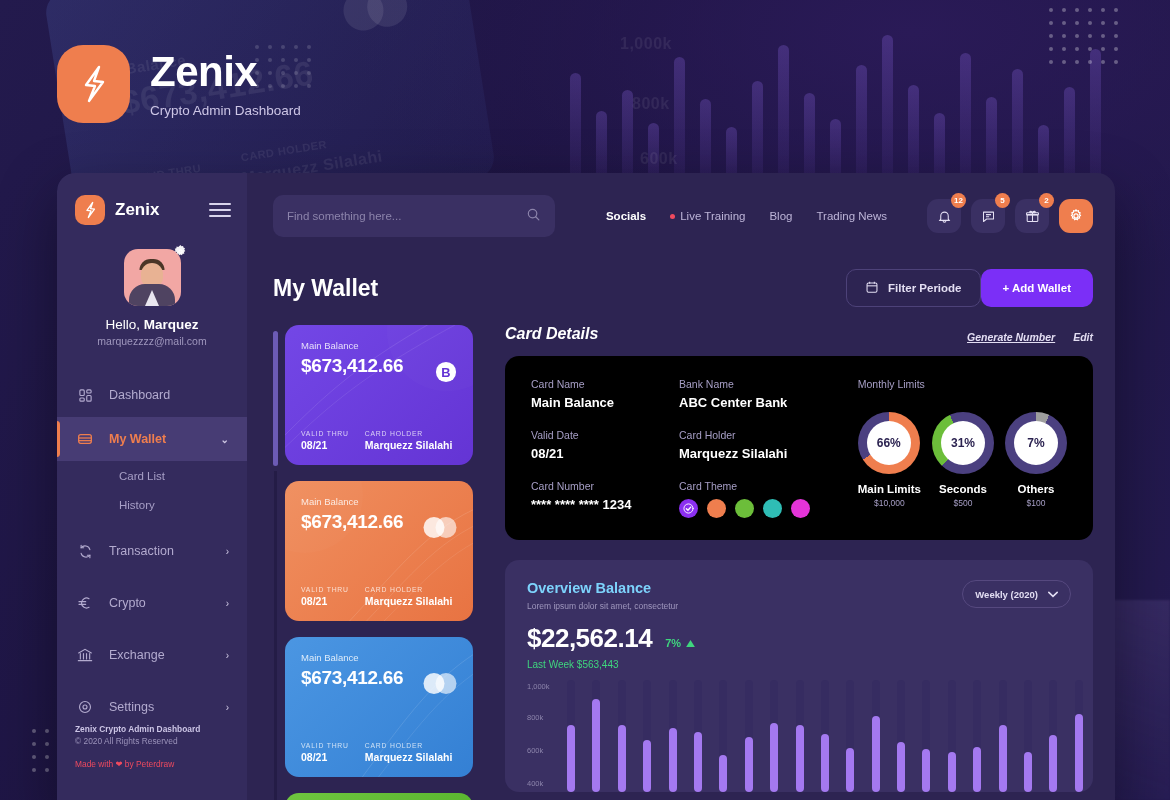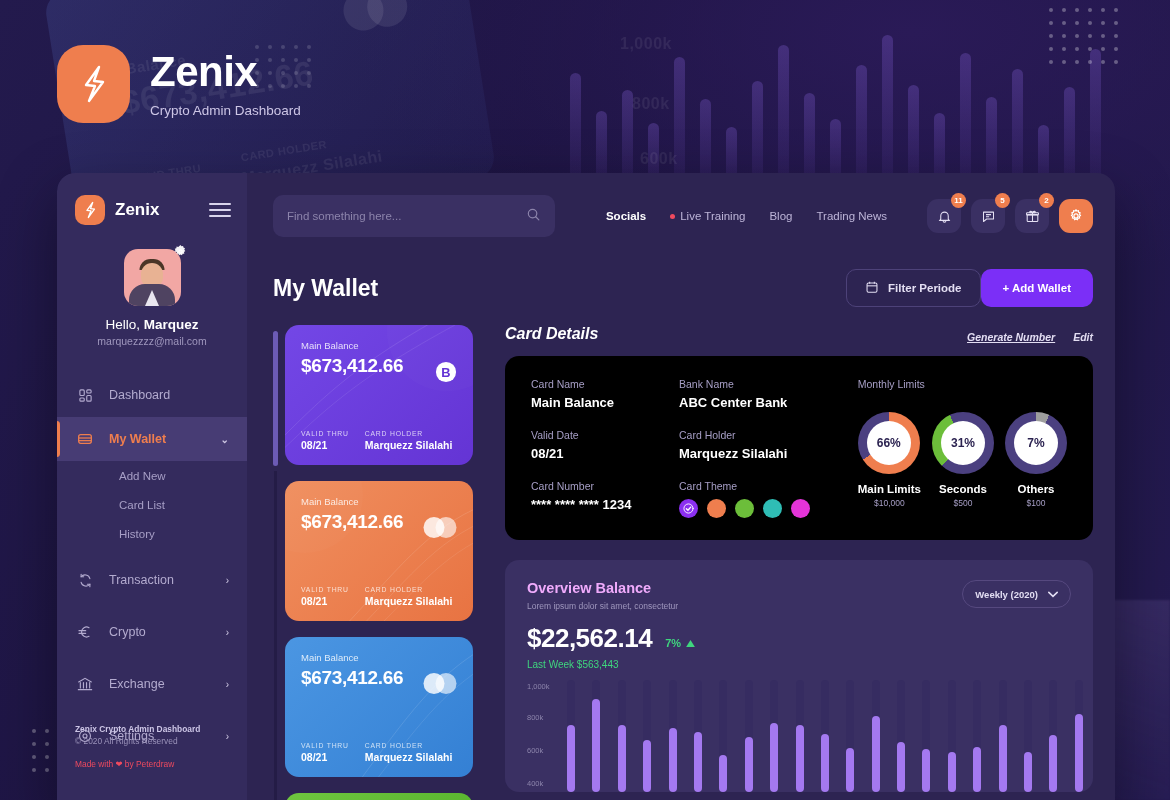--- a/index.html
+++ b/index.html
@@ -173,21 +173,21 @@
   .donut { text-align:center; }
   .donut .ring { position:relative; width:62px; height:62px; border-radius:50%; }
   .donut .hole { position:absolute; inset:9px; background:#fff; border-radius:50%;
     display:flex; align-items:center; justify-content:center;
     color:#2b2250; font-size:12px; font-weight:700; }
   .donut .dl { color:#fff; font-size:11.5px; font-weight:700; margin-top:9px; }
   .donut .dv { color:#a79fc6; font-size:8.5px; margin-top:3px; }
 
   .overview { margin-top:20px; background:#3a3063; border-radius:14px; padding:20px 22px 0 22px;
     position:relative; height:232px; overflow:hidden; }
-  .ov-title { color:#f0abfc; font-size:14.5px; font-weight:700; }
+  .ov-title { color:#7dd3fc; font-size:14.5px; font-weight:700; }
   .ov-sub { color:#9f97bd; font-size:8.5px; margin-top:5px; }
   .ov-amt { color:#fff; font-size:26px; font-weight:700; letter-spacing:-.5px; }
   .ov-pct { color:#3fd67e; font-size:11px; font-weight:700; display:flex; align-items:center; gap:5px; }
   .ov-last { color:#d7d2ea; font-size:10px; margin-top:5px; }
   .ov-last span { color:#3fd67e; }
   .ov-select { position:absolute; right:22px; top:20px; height:28px; padding:0 12px;
     border-radius:15px; border:1px solid #56497f; display:flex; align-items:center; gap:10px;
     color:#e2ddf2; font-size:9.5px; font-weight:700; cursor:pointer; }
 
   .chart { position:absolute; left:22px; right:0; bottom:0; height:112px; }
@@ -389,23 +389,20 @@
           <svg width="16" height="16" viewBox="0 0 24 24" fill="none" stroke="#ef7e4e" stroke-width="1.9">
             <rect x="2.5" y="5.5" width="19" height="13" rx="3"></rect>
             <line x1="2.5" y1="10.5" x2="21.5" y2="10.5"></line>
               <line x1="2.5" y1="14.5" x2="21.5" y2="14.5"></line>
           </svg>
         </span>
         <span class="lbl">My Wallet</span>
         <span class="chev">⌄</span>
       </div>
       <div class="nav-sub">
-        <span>Add New</span>
-      </div>
-      <div class="nav-sub">
         <span>Card List</span>
       </div>
       <div class="nav-sub">
         <span>History</span>
       </div>
 
       <div class="nav-item" style="margin-top:10px">
         <span class="ico">
           <svg width="15" height="15" viewBox="0 0 24 24" fill="none" stroke="#b3abcf" stroke-width="1.8" stroke-linecap="round">
             <path d="M19 9a8 8 0 00-14-3"></path>
@@ -494,21 +491,21 @@
           <span>Trading News</span>
         </a>
       </div>
 
       <div class="iconbar">
         <div class="iconbtn">
           <svg width="15" height="15" viewBox="0 0 24 24" fill="none" stroke="#e4dff3" stroke-width="1.7" stroke-linecap="round">
             <path d="M18 16V11a6 6 0 10-12 0v5l-1.6 2.2h15.2L18 16z"></path>
               <path d="M10 20a2.2 2.2 0 004 0"></path>
           </svg>
-          <span class="badge">11</span>
+          <span class="badge">12</span>
         </div>
         <div class="iconbtn">
           <svg width="15" height="15" viewBox="0 0 24 24" fill="none" stroke="#e4dff3" stroke-width="1.7" stroke-linejoin="round">
             <path d="M4 5h16v11H9l-5 4V5z"></path>
               <line x1="8" y1="9" x2="16" y2="9"></line>
               <line x1="8" y1="12.5" x2="13" y2="12.5"></line>
           </svg>
           <span class="badge">5</span>
         </div>
         <div class="iconbtn">

